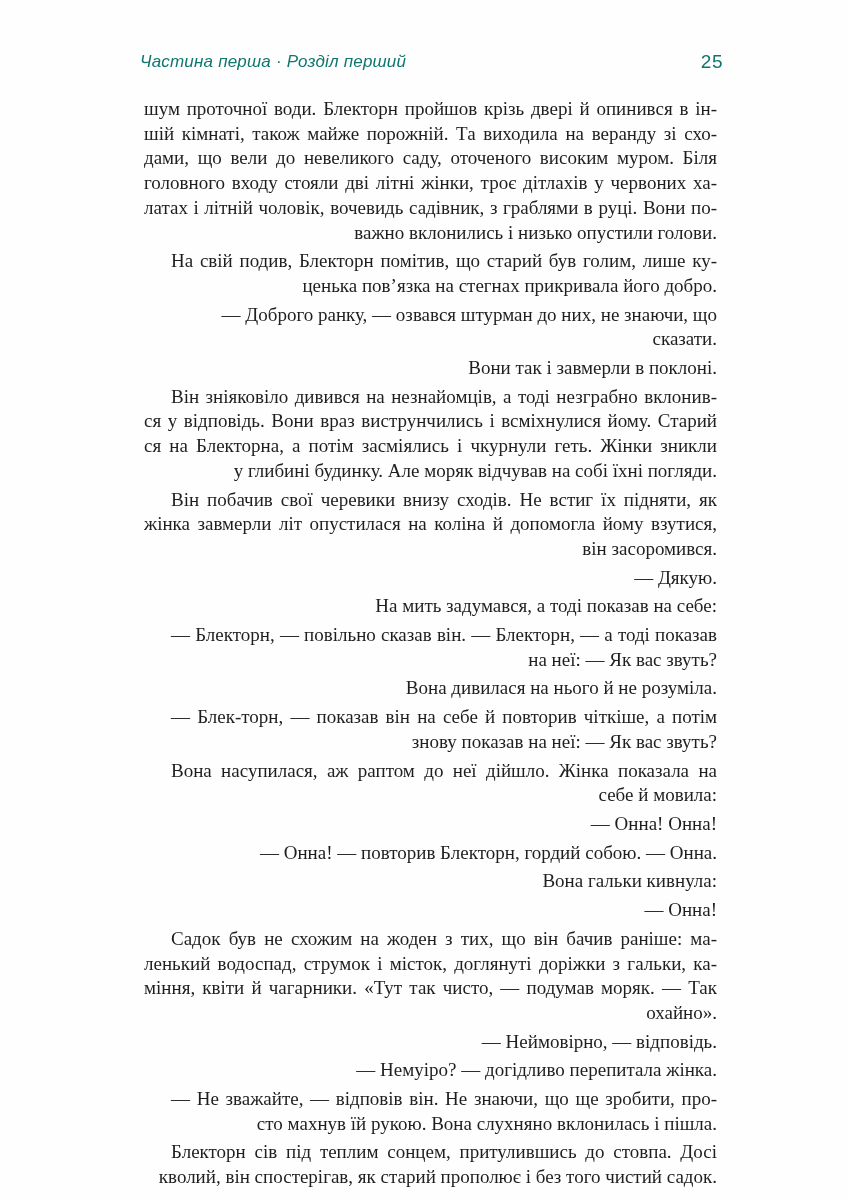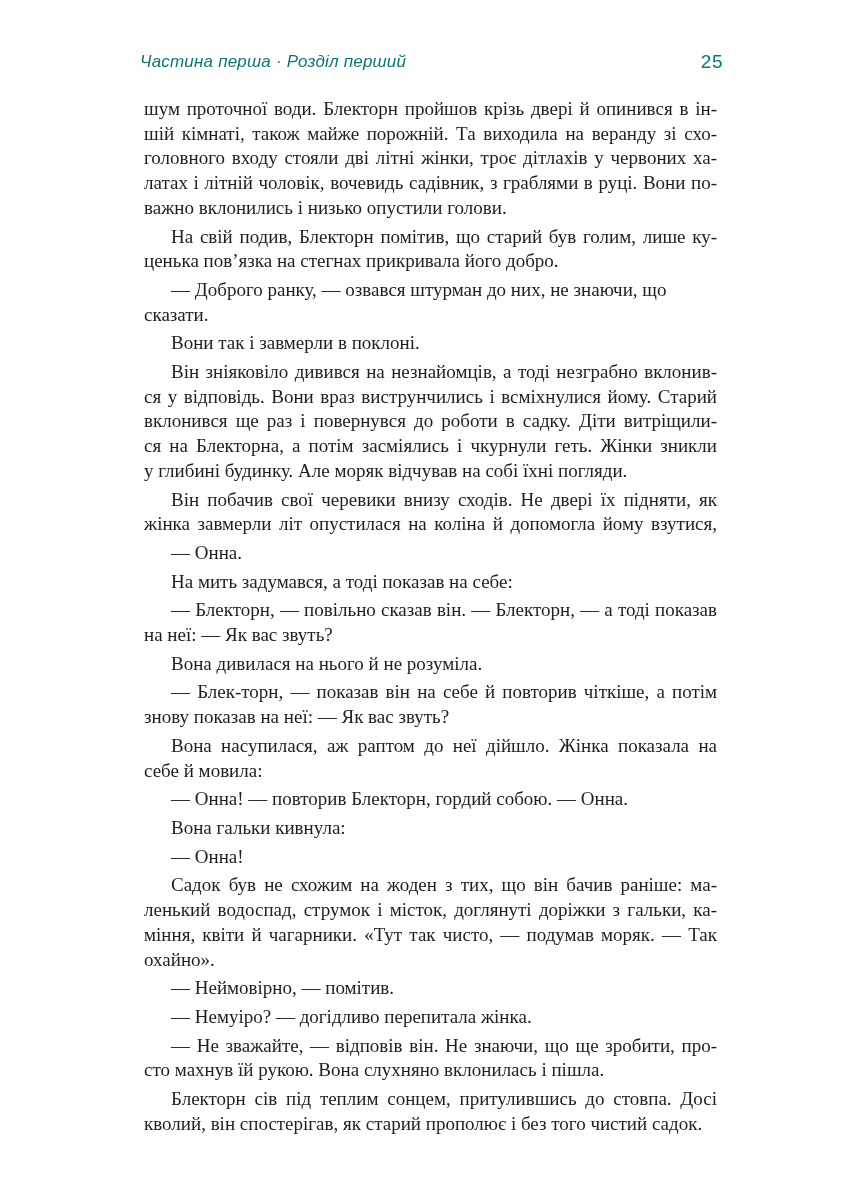--- a/index.html
+++ b/index.html
@@ -40,21 +40,21 @@
   .body-text {
     position: absolute;
     left: 140px;
     top: 93px;
     width: 581px;
     font-size: 19px;
     line-height: 24.7px;
   }
   .para { margin: 4px; padding: 0; }
   .line {
-    text-align: left;
+    text-align: right;
     overflow: hidden;
   }
   .line.just {
     white-space: nowrap;
     text-align: justify;
     text-align-last: justify;
   }
   .para.indent .line:first-child {
     text-indent: 27px;
   }
@@ -64,83 +64,87 @@
 
 <div class="page">
   <div class="running-head">
     <span class="running-title">Частина перша · Розділ перший</span>
     <span class="page-number">25</span>
   </div>
   <div class="body-text">
       <div class="para">
         <div class="line just">шум проточної води. Блекторн пройшов крізь двері й опинився в ін-</div>
         <div class="line just">шій кімнаті, також майже порожній. Та виходила на веранду зі схо-</div>
+        <div class="line just">дами, що вели до невеликого саду, оточеного високим муром. Біля</div>
         <div class="line just">головного входу стояли дві літні жінки, троє дітлахів у червоних ха-</div>
         <div class="line just">латах і літній чоловік, вочевидь садівник, з граблями в руці. Вони по-</div>
         <div class="line">важно вклонились і низько опустили голови.</div>
       </div>
       <div class="para indent">
         <div class="line just">На свій подив, Блекторн помітив, що старий був голим, лише ку-</div>
         <div class="line">ценька пов’язка на стегнах прикривала його добро.</div>
       </div>
       <div class="para indent">
         <div class="line">— Доброго ранку, — озвався штурман до них, не знаючи, що сказати.</div>
       </div>
       <div class="para indent">
         <div class="line">Вони так і завмерли в поклоні.</div>
       </div>
       <div class="para indent">
         <div class="line just">Він зніяковіло дивився на незнайомців, а тоді незграбно вклонив-</div>
         <div class="line just">ся у відповідь. Вони враз виструнчились і всміхнулися йому. Старий</div>
-        <div class="line just">вклонився ще раз і повернувся до роботи в садку. Діти витріщили-</div>
         <div class="line just">ся на Блекторна, а потім засміялись і чкурнули геть. Жінки зникли</div>
         <div class="line">у глибині будинку. Але моряк відчував на собі їхні погляди.</div>
       </div>
       <div class="para indent">
-        <div class="line just">Він побачив свої черевики внизу сходів. Не двері їх підняти, як</div>
+        <div class="line just">Він побачив свої черевики внизу сходів. Не встиг їх підняти, як</div>
         <div class="line just">жінка завмерли літ опустилася на коліна й допомогла йому взутися,</div>
+        <div class="line">він засоромився.</div>
       </div>
       <div class="para indent">
-        <div class="line">— Онна.</div>
+        <div class="line">— Дякую.</div>
       </div>
       <div class="para indent">
         <div class="line">На мить задумався, а тоді показав на себе:</div>
       </div>
       <div class="para indent">
         <div class="line just">— Блекторн, — повільно сказав він. — Блекторн, — а тоді показав</div>
         <div class="line">на неї: — Як вас звуть?</div>
       </div>
       <div class="para indent">
         <div class="line">Вона дивилася на нього й не розуміла.</div>
       </div>
       <div class="para indent">
         <div class="line just">— Блек-торн, — показав він на себе й повторив чіткіше, а потім</div>
         <div class="line">знову показав на неї: — Як вас звуть?</div>
       </div>
       <div class="para indent">
         <div class="line just">Вона насупилася, аж раптом до неї дійшло. Жінка показала на</div>
         <div class="line">себе й мовила:</div>
       </div>
       <div class="para indent">
+        <div class="line">— Онна! Онна!</div>
+      </div>
+      <div class="para indent">
         <div class="line">— Онна! — повторив Блекторн, гордий собою. — Онна.</div>
       </div>
       <div class="para indent">
         <div class="line">Вона гальки кивнула:</div>
       </div>
       <div class="para indent">
         <div class="line">— Онна!</div>
       </div>
       <div class="para indent">
         <div class="line just">Садок був не схожим на жоден з тих, що він бачив раніше: ма-</div>
         <div class="line just">ленький водоспад, струмок і місток, доглянуті доріжки з гальки, ка-</div>
         <div class="line just">міння, квіти й чагарники. «Тут так чисто, — подумав моряк. — Так</div>
         <div class="line">охайно».</div>
       </div>
       <div class="para indent">
-        <div class="line">— Неймовірно, — помітив.</div>
+        <div class="line">— Неймовірно, — відповідь.</div>
       </div>
       <div class="para indent">
         <div class="line">— Немуіро? — догідливо перепитала жінка.</div>
       </div>
       <div class="para indent">
         <div class="line just">— Не зважайте, — відповів він. Не знаючи, що ще зробити, про-</div>
         <div class="line">сто махнув їй рукою. Вона слухняно вклонилась і пішла.</div>
       </div>
       <div class="para indent">
         <div class="line just">Блекторн сів під теплим сонцем, притулившись до стовпа. Досі</div>

